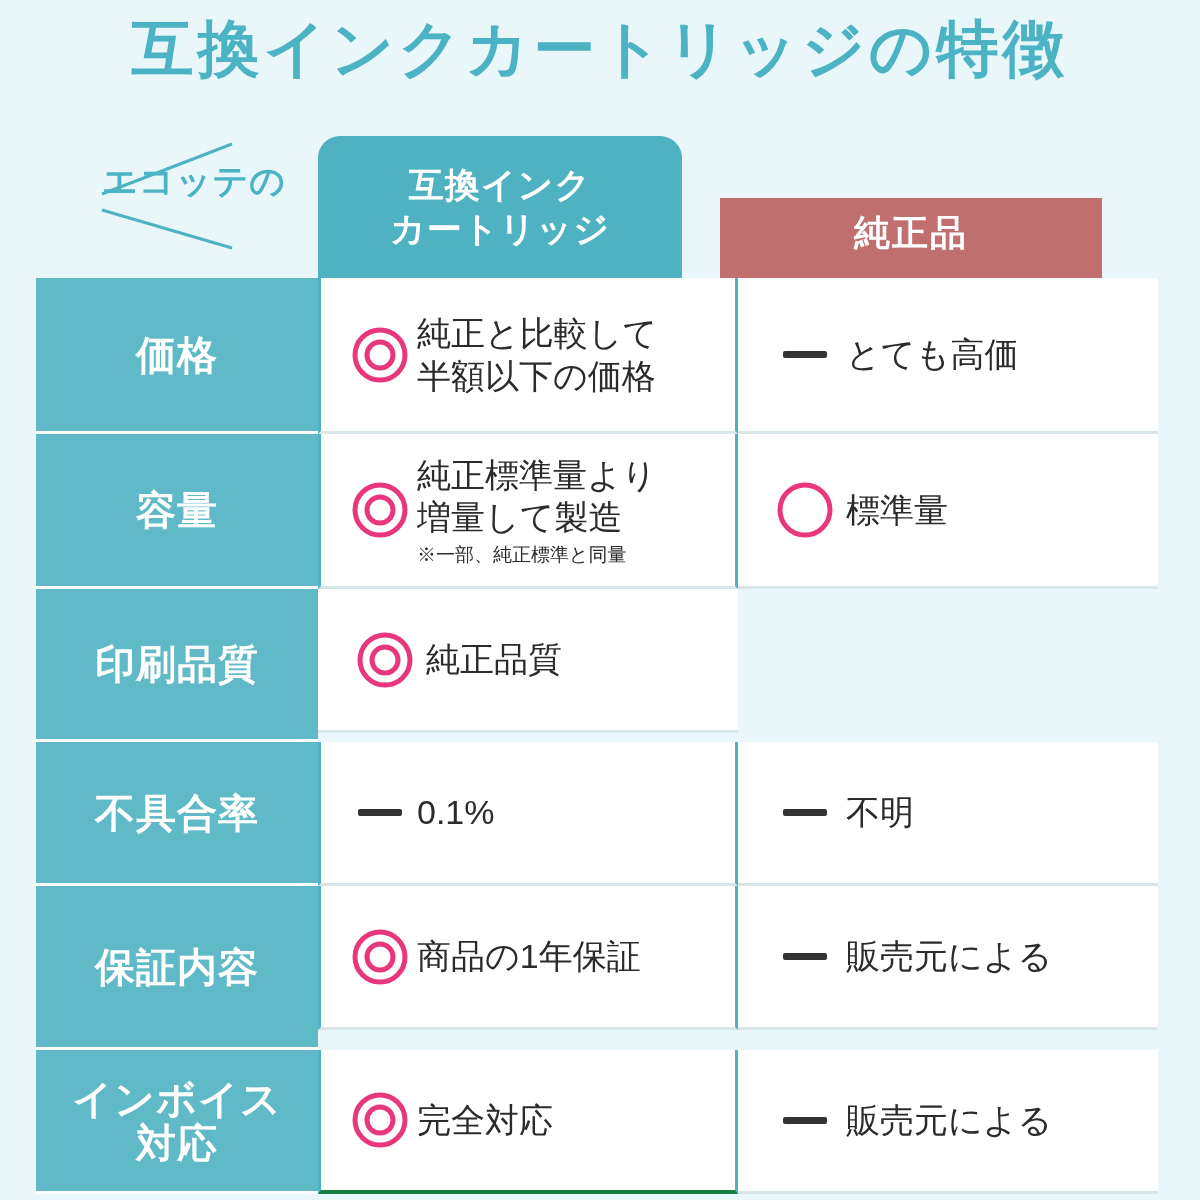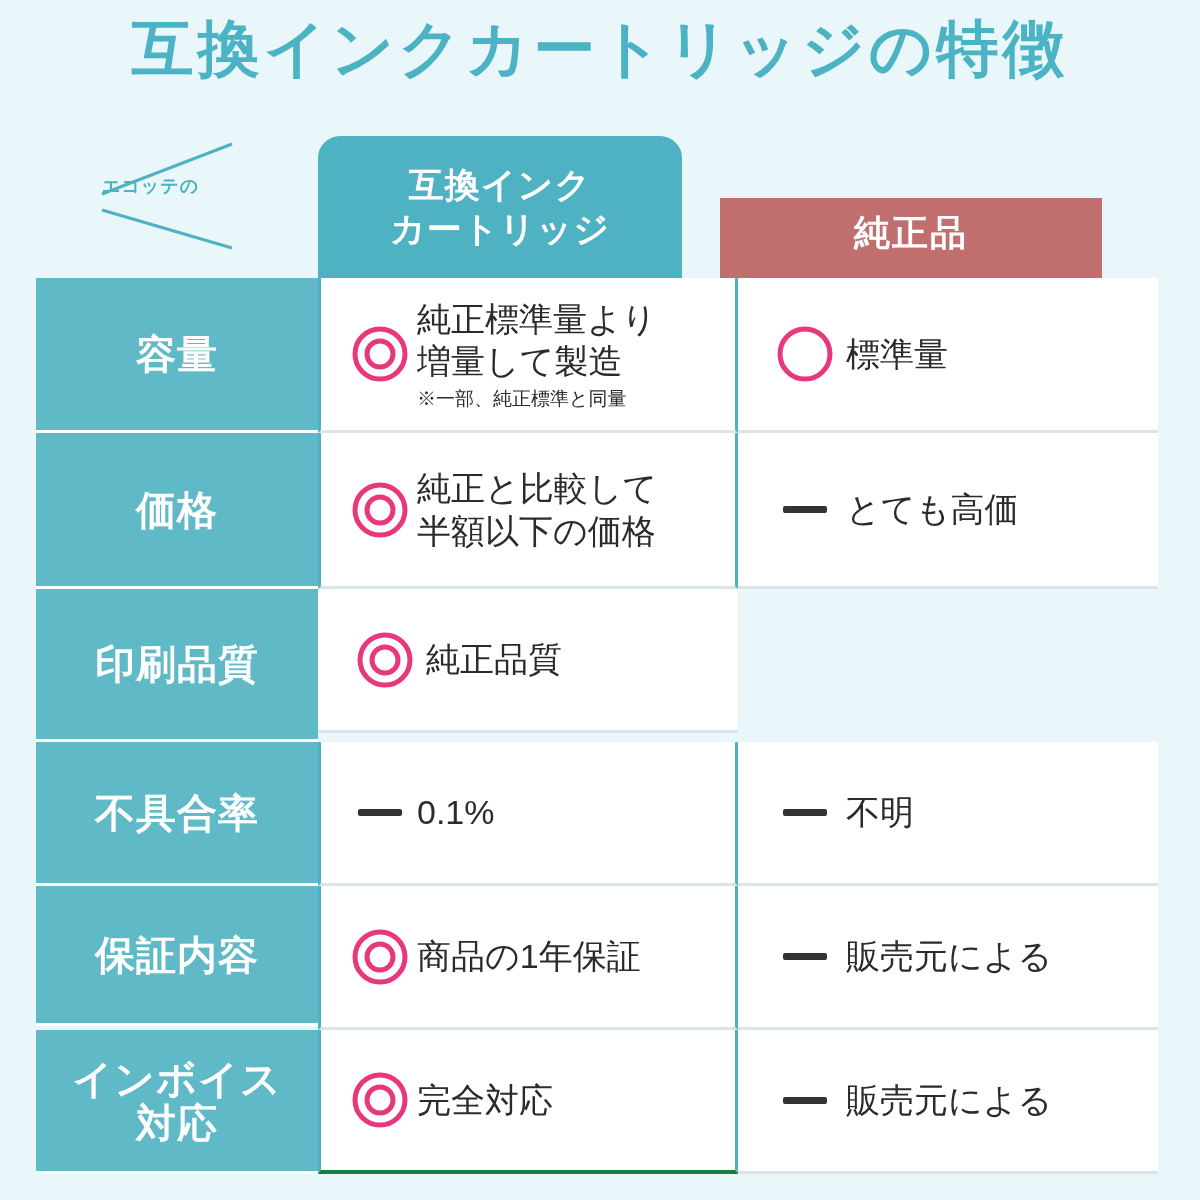--- a/index.html
+++ b/index.html
@@ -50,22 +50,22 @@
     height: 142px;
   }
   .hdr-blank {
     position: relative;
     width: 282px;
     background: transparent;
   }
   .hdr-blank .eco-text {
     position: absolute;
     left: 66px;
-    top: 38px;
-    font-size: 18px;
+    top: 22px;
+    font-size: 35px;
     font-weight: bold;
     color: #4bb3c4;
     letter-spacing: 1px;
     white-space: nowrap;
   }
   .hdr-blank svg {
     position: absolute;
     left: 0;
     top: 0;
   }
@@ -211,20 +211,42 @@
           <span>カートリッジ</span>
         </span>
       </div>
 
       <div class="hdr-genuine-wrap">
         <div class="hdr-genuine">純正品</div>
       </div>
     </div>
 
     <div class="row">
+      <div class="cell-label" style="height:156px">価格</div>
+      <div class="cell-compat" style="height:156px">
+        <span class="mark">
+          <svg width="58" height="58" viewBox="0 0 58 58">
+              <circle cx="29" cy="29" r="25" fill="none" stroke="#e8377d" stroke-width="5"></circle>
+              <circle cx="29" cy="29" r="13" fill="none" stroke="#e8377d" stroke-width="5"></circle>
+            </svg>
+        </span>
+        <span class="txt">
+          <span>純正と比較して</span><br>
+          <span>半額以下の価格</span>
+        </span>
+      </div>
+      <div class="cell-genuine" style="height:156px">
+        <span class="mark mark-genuine">
+            <i class="dash"></i>
+          </span>
+        <span class="txt-genuine">とても高価</span>
+      </div>
+    </div>
+
+    <div class="row">
       <div class="cell-label" style="height:155px">容量</div>
       <div class="cell-compat" style="height:155px">
         <span class="mark">
           <svg width="58" height="58" viewBox="0 0 58 58">
               <circle cx="29" cy="29" r="25" fill="none" stroke="#e8377d" stroke-width="5"></circle>
               <circle cx="29" cy="29" r="13" fill="none" stroke="#e8377d" stroke-width="5"></circle>
             </svg>
         </span>
         <span class="txt">
           <span>純正標準量より</span><br>
@@ -236,42 +258,20 @@
         <span class="mark mark-genuine">
           <svg width="58" height="58" viewBox="0 0 58 58">
               <circle cx="29" cy="29" r="25" fill="none" stroke="#e8377d" stroke-width="5"></circle>
             </svg>
         </span>
         <span class="txt-genuine">標準量</span>
       </div>
     </div>
 
     <div class="row">
-      <div class="cell-label" style="height:156px">価格</div>
-      <div class="cell-compat" style="height:156px">
-        <span class="mark">
-          <svg width="58" height="58" viewBox="0 0 58 58">
-              <circle cx="29" cy="29" r="25" fill="none" stroke="#e8377d" stroke-width="5"></circle>
-              <circle cx="29" cy="29" r="13" fill="none" stroke="#e8377d" stroke-width="5"></circle>
-            </svg>
-        </span>
-        <span class="txt">
-          <span>純正と比較して</span><br>
-          <span>半額以下の価格</span>
-        </span>
-      </div>
-      <div class="cell-genuine" style="height:156px">
-        <span class="mark mark-genuine">
-            <i class="dash"></i>
-          </span>
-        <span class="txt-genuine">とても高価</span>
-      </div>
-    </div>
-
-    <div class="row">
       <div class="cell-label" style="height:153px">印刷品質</div>
       <div class="cell-genuine" style="height:144px">
         <span class="mark mark-genuine">
           <svg width="58" height="58" viewBox="0 0 58 58">
               <circle cx="29" cy="29" r="25" fill="none" stroke="#e8377d" stroke-width="5"></circle>
               <circle cx="29" cy="29" r="13" fill="none" stroke="#e8377d" stroke-width="5"></circle>
             </svg>
         </span>
         <span class="txt-genuine">純正品質</span>
       </div>
@@ -289,21 +289,21 @@
       </div>
       <div class="cell-genuine" style="height:144px">
         <span class="mark mark-genuine">
             <i class="dash"></i>
           </span>
         <span class="txt-genuine">不明</span>
       </div>
     </div>
 
     <div class="row">
-      <div class="cell-label" style="height:140px">保証内容</div>
+      <div class="cell-label" style="height:164px">保証内容</div>
       <div class="cell-compat" style="height:144px">
         <span class="mark">
           <svg width="58" height="58" viewBox="0 0 58 58">
               <circle cx="29" cy="29" r="25" fill="none" stroke="#e8377d" stroke-width="5"></circle>
               <circle cx="29" cy="29" r="13" fill="none" stroke="#e8377d" stroke-width="5"></circle>
             </svg>
         </span>
         <span class="txt">
           <span>商品の1年保証</span><br>
         </span>

